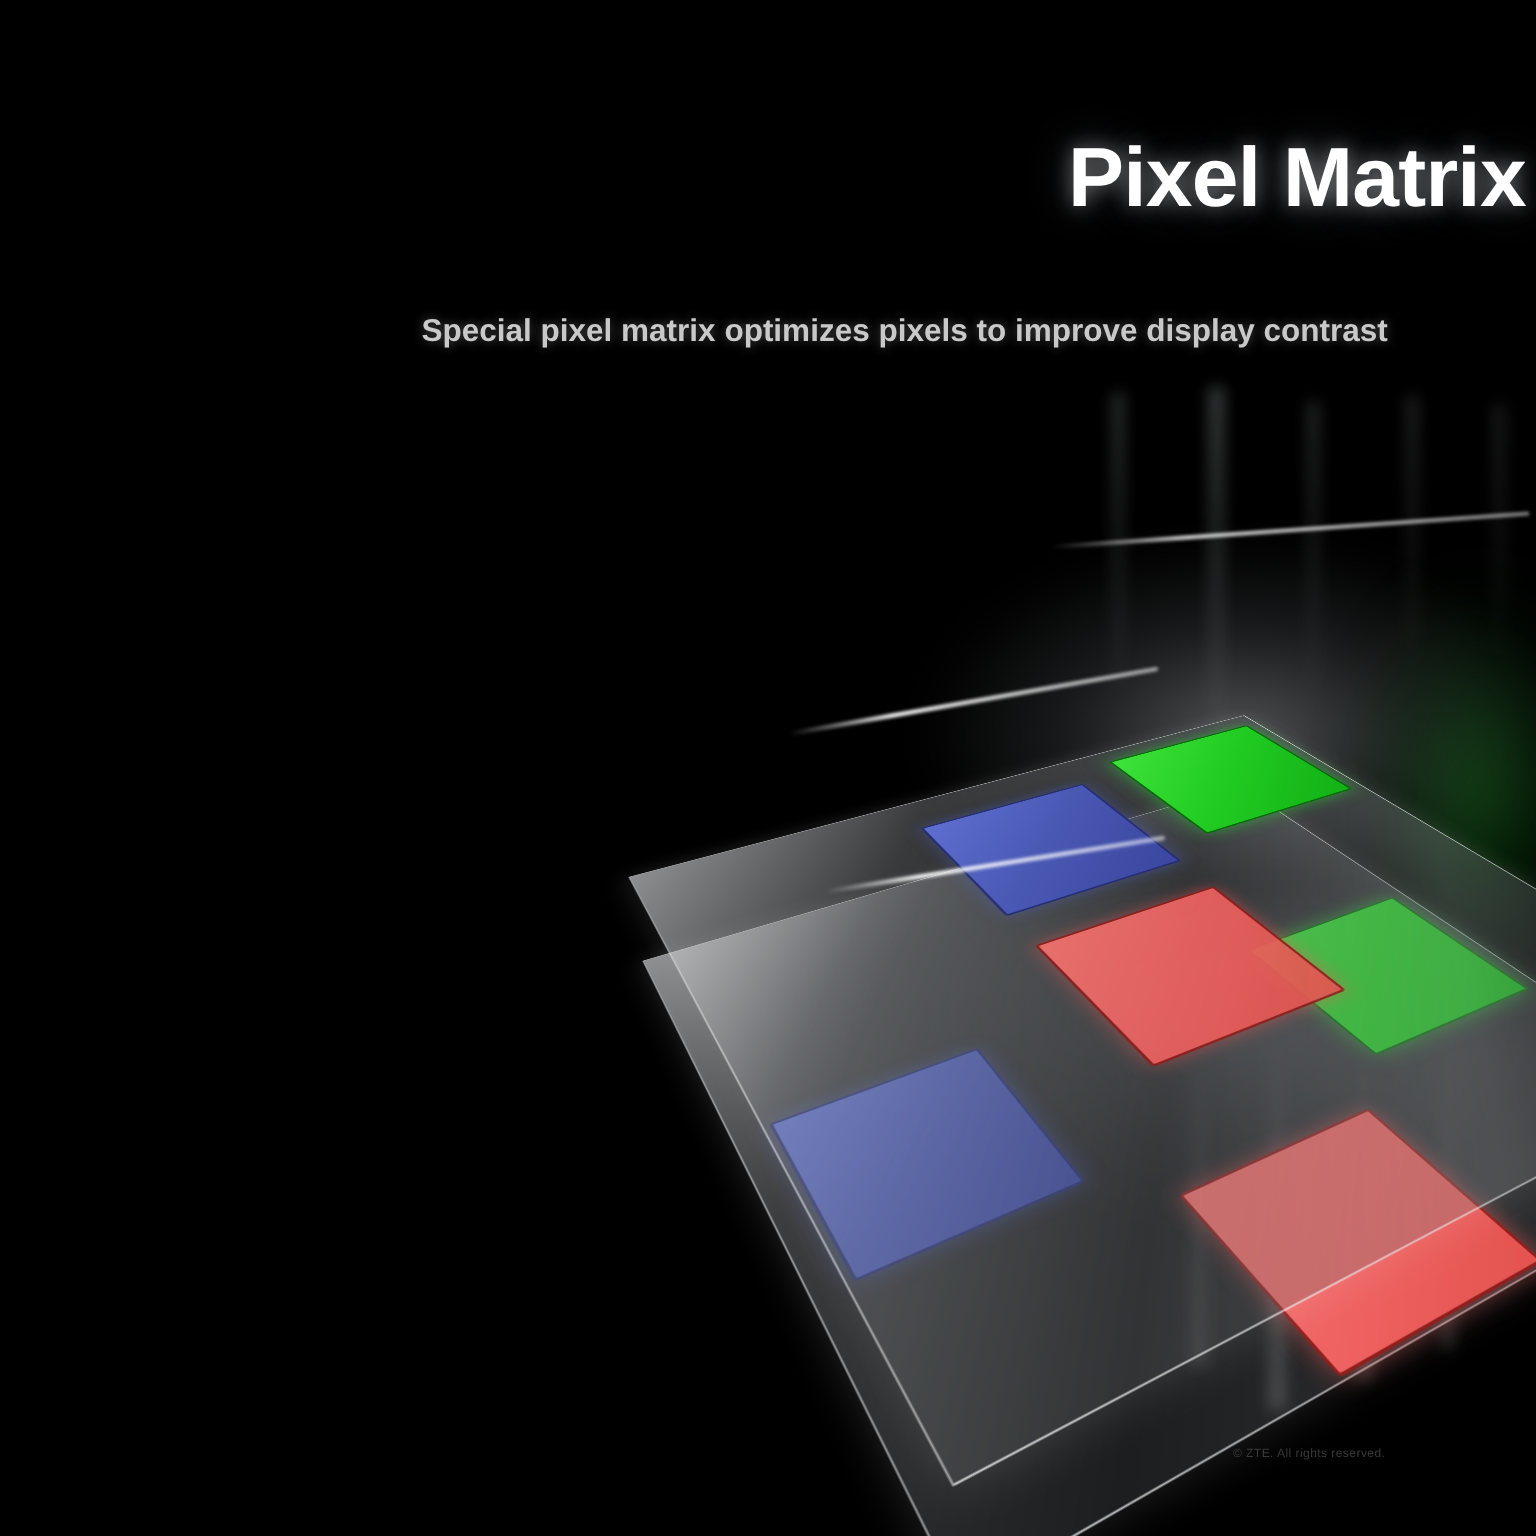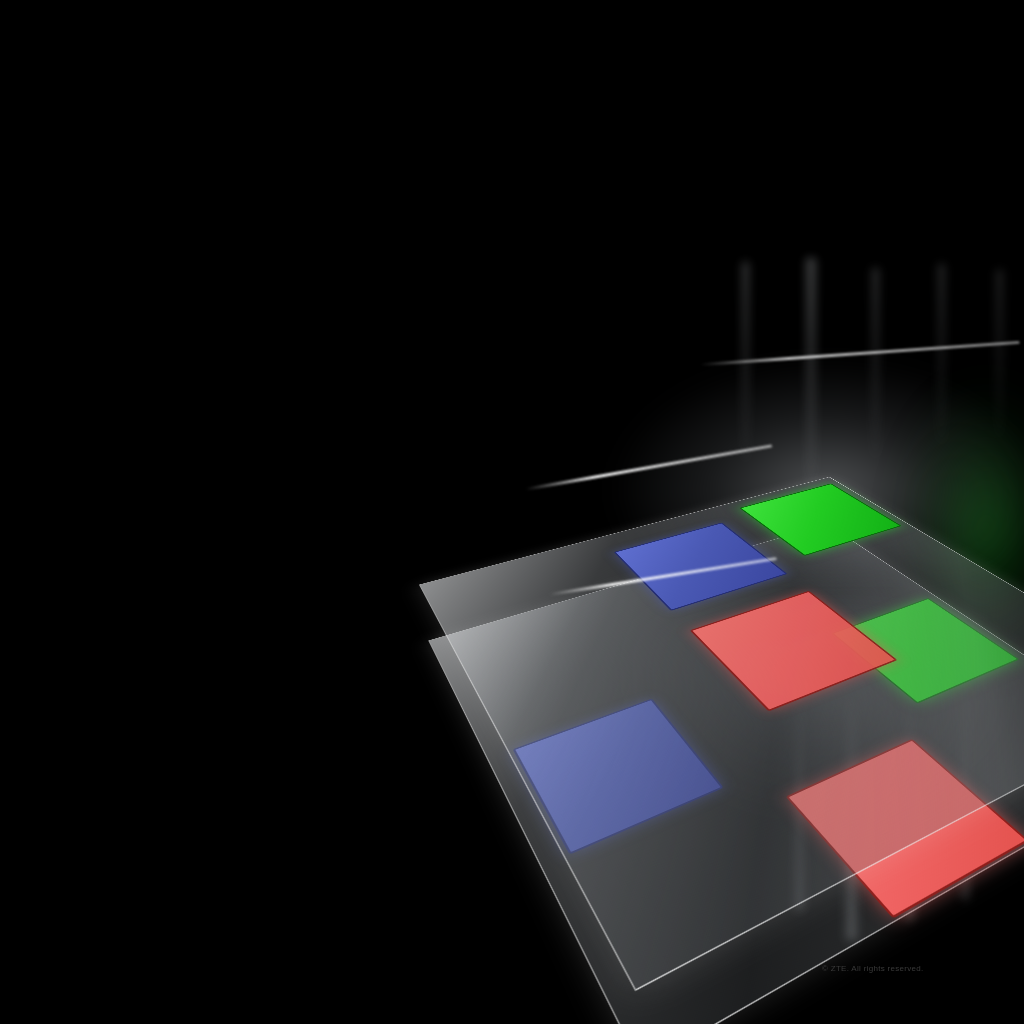--- a/index.html
+++ b/index.html
@@ -143,15 +143,17 @@
           </div>
       </div>
 
     </div>
   </div>
 
   <div class="edge" style="left:524px;top:466px;width:250px;transform:rotate(-10deg);"></div>
   <div class="edge" style="left:548px;top:575px;width:230px;transform:rotate(-9deg);"></div>
   <div class="edge" style="left:700px;top:352px;width:320px;transform:rotate(-4deg);opacity:.8;"></div>
 
+  <div id="title">Pixel Matrix</div>
+  <div id="subtitle">Special pixel matrix optimizes pixels to improve display contrast</div>
   <div id="copyright">© ZTE. All rights reserved.</div>
 
 </div>
 
 </body></html>

